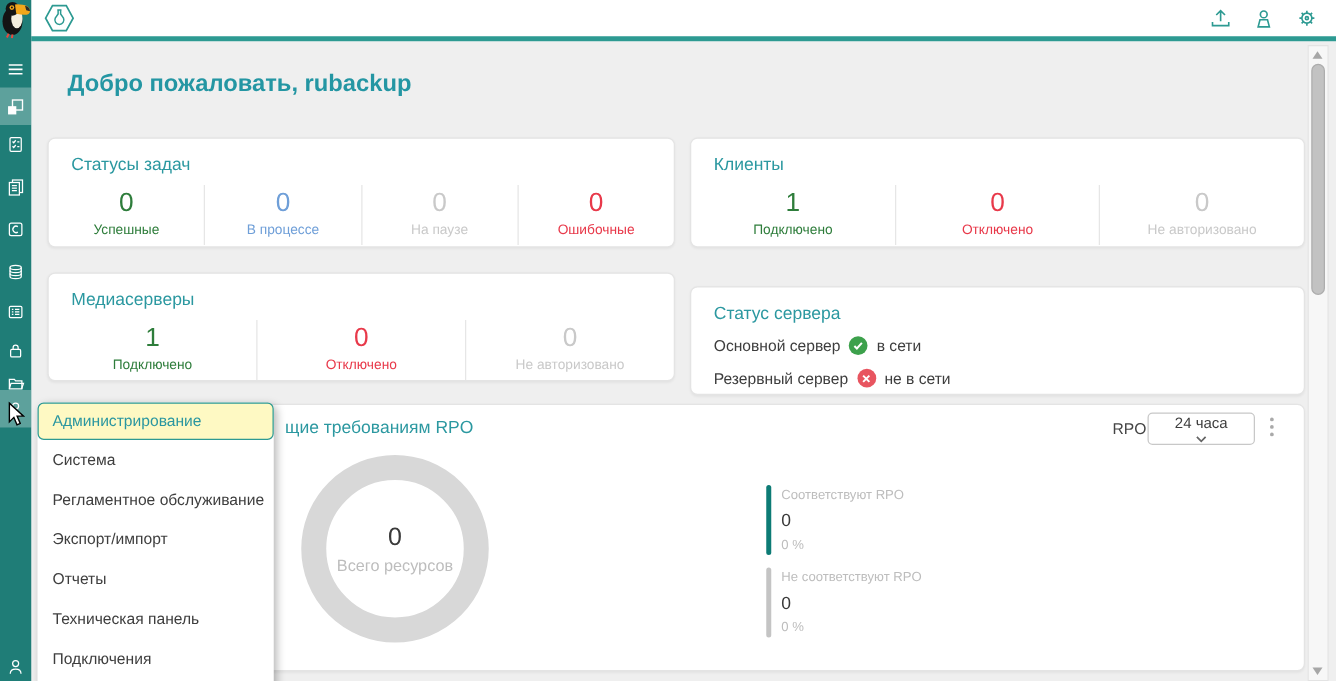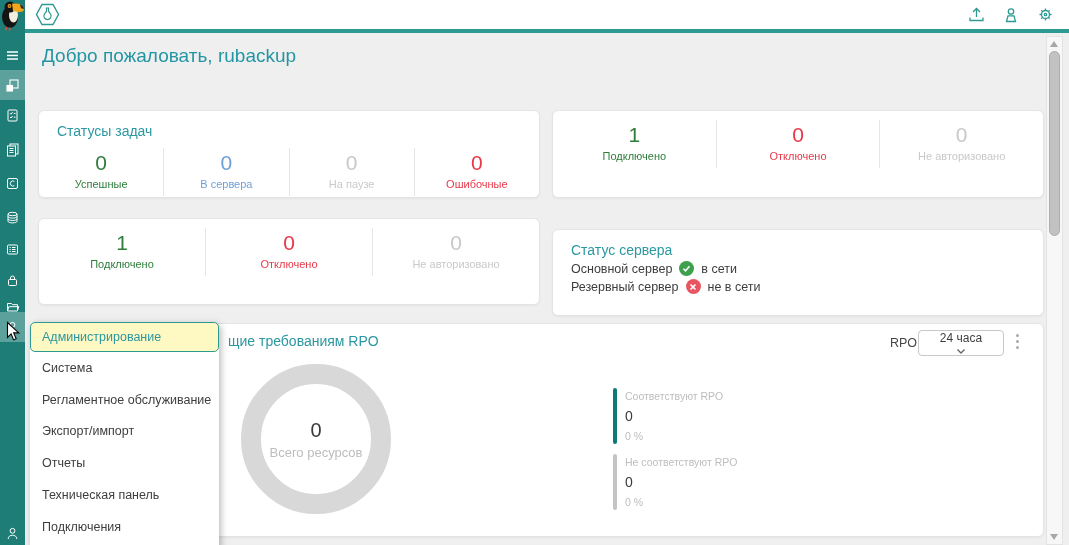--- a/index.html
+++ b/index.html
@@ -13,34 +13,34 @@
   .sb-item svg{display:block;}
 
   
   .topbar{position:absolute;left:25px;top:0;width:1044px;height:29px;background:#ffffff;
           border-bottom:4px solid #2d9a92;display:flex;align-items:center;z-index:5;}
   .tb-logo{margin-left:9px;display:flex;align-items:center;}
   .tb-right{margin-left:auto;display:flex;align-items:center;gap:16px;padding-right:14px;}
 
   
   .content{position:absolute;left:25px;top:33px;width:1044px;height:512px;background:#efefef;}
-  .welcome{position:absolute;left:17px;top:12px;margin:0;font-size:19px;font-weight:400;color:#2496a3;}
+  .welcome{position:absolute;left:17px;top:12px;margin:12px;font-size:19px;font-weight:700;color:#2496a3;}
 
   .card{position:absolute;background:#fff;border:1px solid #e4e4e4;border-radius:6px;
         box-shadow:0 1px 2px rgba(0,0,0,.05);}
   .card-title{color:#2b98a0;font-size:14px;margin:12px 0 0 18px;}
 
   .stat-row{display:flex;margin-top:9px;}
   .stat{flex:1;text-align:center;padding:2px 0 6px 0;}
   .stat + .stat{border-left:1px solid #e6e6e6;}
   .stat-value{font-size:21px;line-height:25px;}
   .stat-label{font-size:11px;margin-top:3px;}
   .green{color:#2e7d3b;} .blue{color:#6f9fd8;} .gray{color:#c9c9c9;} .red{color:#e8394a;}
 
-  .srv-row{display:flex;align-items:center;gap:7px;margin:3px 0 0 18px;font-size:12.5px;color:#3d3d3d;}
+  .srv-row{display:flex;align-items:center;gap:7px;margin:11px 0 0 18px;font-size:12.5px;color:#3d3d3d;}
   .badge{width:15px;height:15px;border-radius:50%;display:inline-flex;align-items:center;justify-content:center;}
   .badge.ok{background:#3da14c;} .badge.err{background:#e85560;}
 
   
   .rpo-card{left:13px;top:290px;width:1004px;height:212px;}
   .rpo-title{position:absolute;left:189px;top:9px;color:#2b98a0;font-size:14px;}
   .rpo-label{position:absolute;left:851px;top:12px;font-size:12.5px;color:#444;}
   .rpo-select{position:absolute;left:879px;top:6px;width:86px;height:26px;border:1px solid #c8c8c8;
               border-radius:4px;background:#fff;display:flex;align-items:center;justify-content:space-between;
               padding:0 8px;font-size:12px;color:#3d3d3d;box-sizing:border-box;flex-direction:column;}
@@ -192,51 +192,53 @@
 
     <section class="card" style="left:13px;top:77px;width:500px;height:86px;">
       <div class="card-title">Статусы задач</div>
       <div class="stat-row">
         <div class="stat">
           <div class="stat-value green">0</div>
           <div class="stat-label green">Успешные</div>
         </div>
         <div class="stat">
           <div class="stat-value blue">0</div>
-          <div class="stat-label blue">В сервера</div>
+          <div class="stat-label blue">В процессе</div>
         </div>
         <div class="stat">
           <div class="stat-value gray">0</div>
           <div class="stat-label gray">На паузе</div>
         </div>
         <div class="stat">
           <div class="stat-value red">0</div>
           <div class="stat-label red">Ошибочные</div>
         </div>
       </div>
     </section>
 
     <section class="card" style="left:527px;top:77px;width:490px;height:86px;">
+      <div class="card-title">Клиенты</div>
       <div class="stat-row">
         <div class="stat">
           <div class="stat-value green">1</div>
           <div class="stat-label green">Подключено</div>
         </div>
         <div class="stat">
           <div class="stat-value red">0</div>
           <div class="stat-label red">Отключено</div>
         </div>
         <div class="stat">
           <div class="stat-value gray">0</div>
           <div class="stat-label gray">Не авторизовано</div>
         </div>
       </div>
     </section>
 
     <section class="card" style="left:13px;top:185px;width:500px;height:85px;">
+      <div class="card-title">Медиасерверы</div>
       <div class="stat-row">
         <div class="stat">
           <div class="stat-value green">1</div>
           <div class="stat-label green">Подключено</div>
         </div>
         <div class="stat">
           <div class="stat-value red">0</div>
           <div class="stat-label red">Отключено</div>
         </div>
         <div class="stat">

